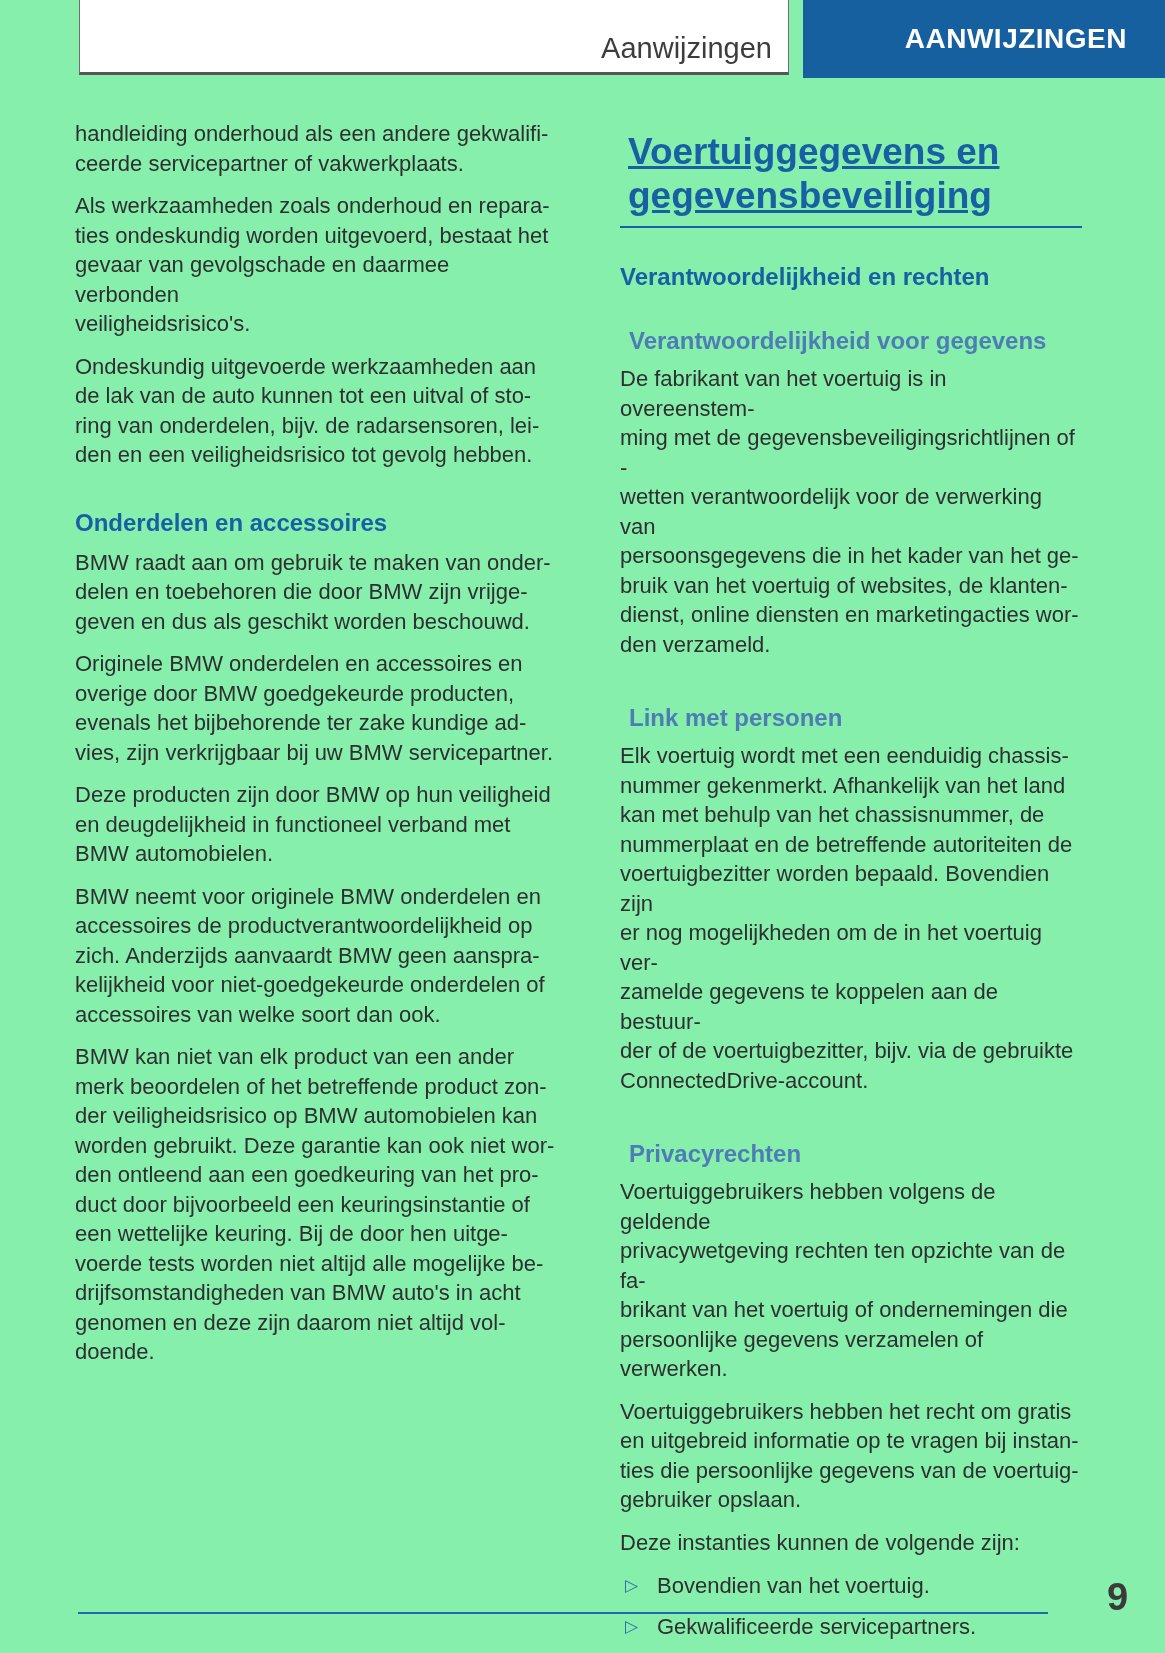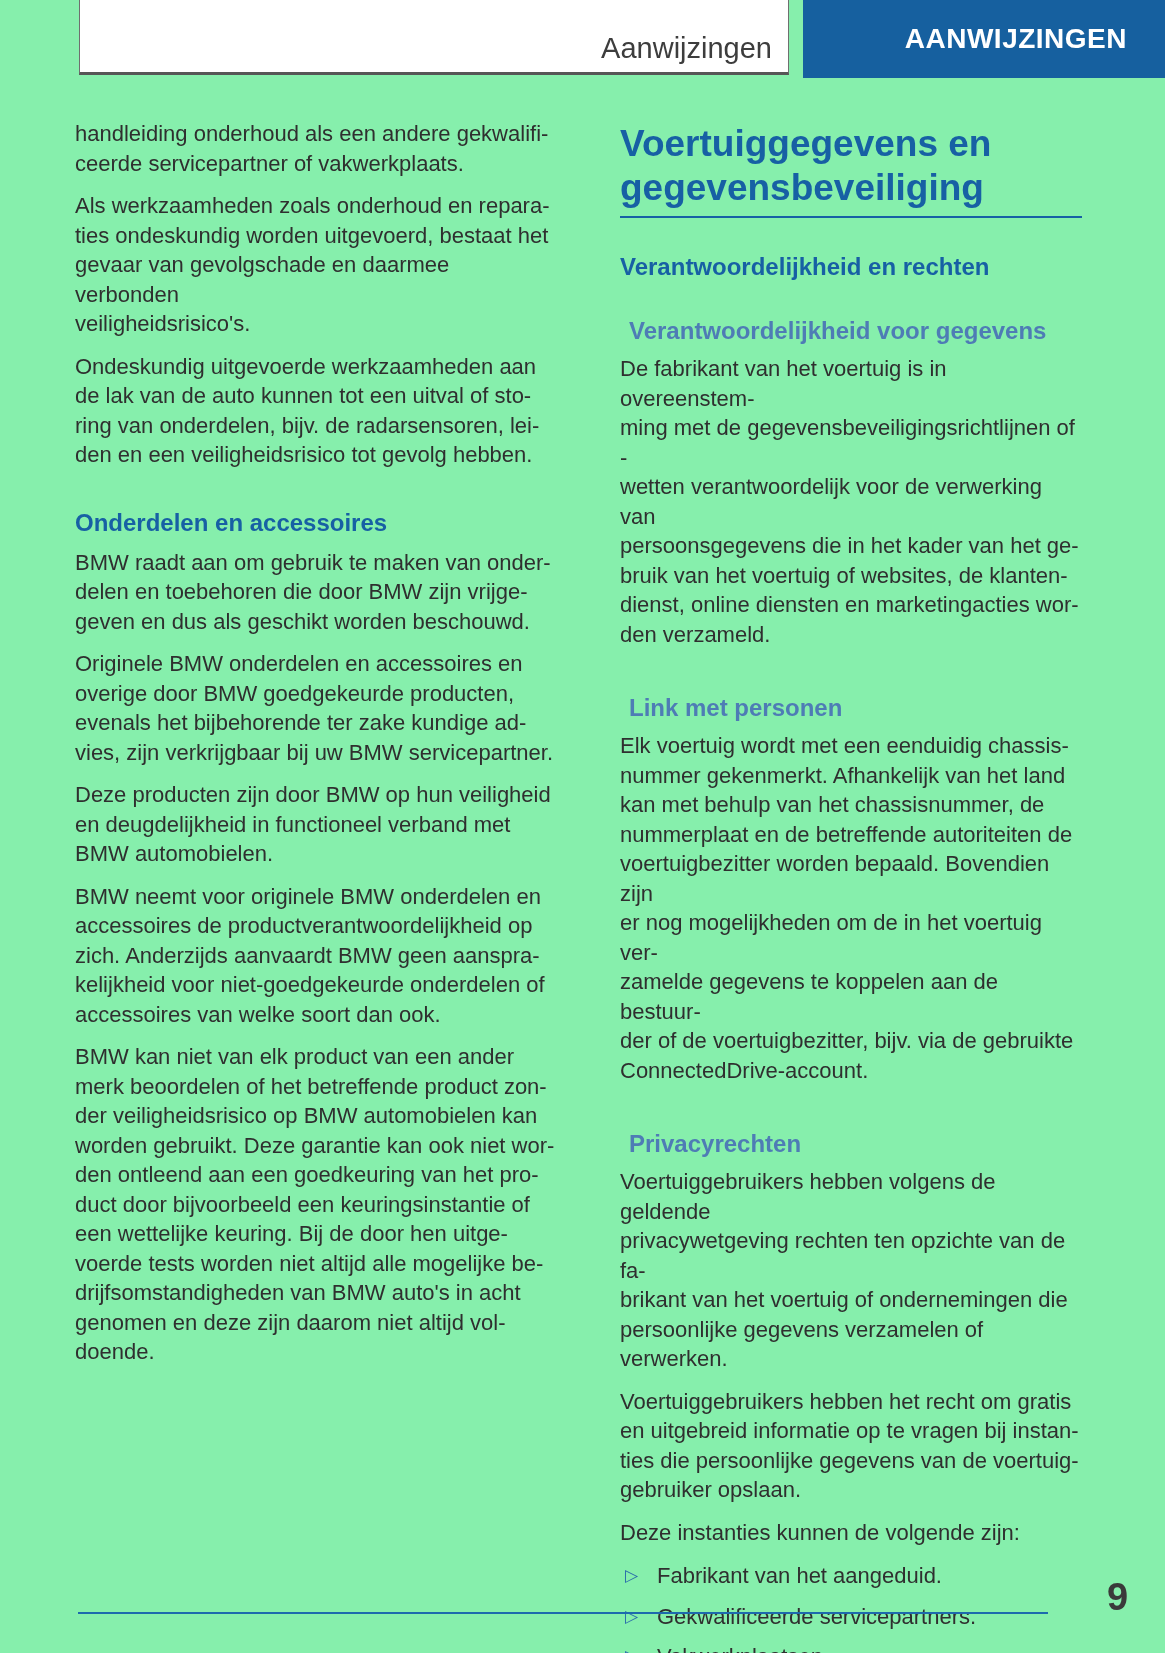--- a/index.html
+++ b/index.html
@@ -44,24 +44,25 @@
     white-space:pre-line;
   }
   p.body:last-child{margin-bottom:8px;}
   h2.sec{
     margin:36px 0 8px 0;
     font-size:24px;line-height:34px;
     font-weight:bold;color:#1760a4;
   }
   #col-right h2.sec{margin-top:32px;}
   h1.chapter{
-    margin:0;
+    margin:8px;
     font-size:37px;line-height:44px;
     font-weight:bold;color:#1760a4;
     white-space:pre-line;
+    text-decoration:underline;
   }
   .chapter-rule{
     margin-top:6px;height:2px;background:#1760a4;width:100%;
   }
   h3.sub{
     margin:44px 0 8px 9px;
     font-size:24px;line-height:30px;
     font-weight:bold;color:#4e7cb5;
   }
   h3.sub.first{margin-top:32px;}
@@ -177,21 +178,21 @@
 persoonlijke gegevens verzamelen of verwerken.</p>
     <p class="body">Voertuiggebruikers hebben het recht om gratis
 en uitgebreid informatie op te vragen bij instan-
 ties die persoonlijke gegevens van de voertuig-
 gebruiker opslaan.</p>
     <p class="body">Deze instanties kunnen de volgende zijn:</p>
 
     <div class="bullet-list">
       <div class="bullet-item">
         <span class="marker">▷</span>
-        <span>Fabrikant van het aangeduid.</span>
+        <span>Bovendien van het voertuig.</span>
       </div>
       <div class="bullet-item">
         <span class="marker">▷</span>
         <span>Gekwalificeerde servicepartners.</span>
       </div>
       <div class="bullet-item">
         <span class="marker">▷</span>
         <span>Vakwerkplaatsen.</span>
       </div>
 

